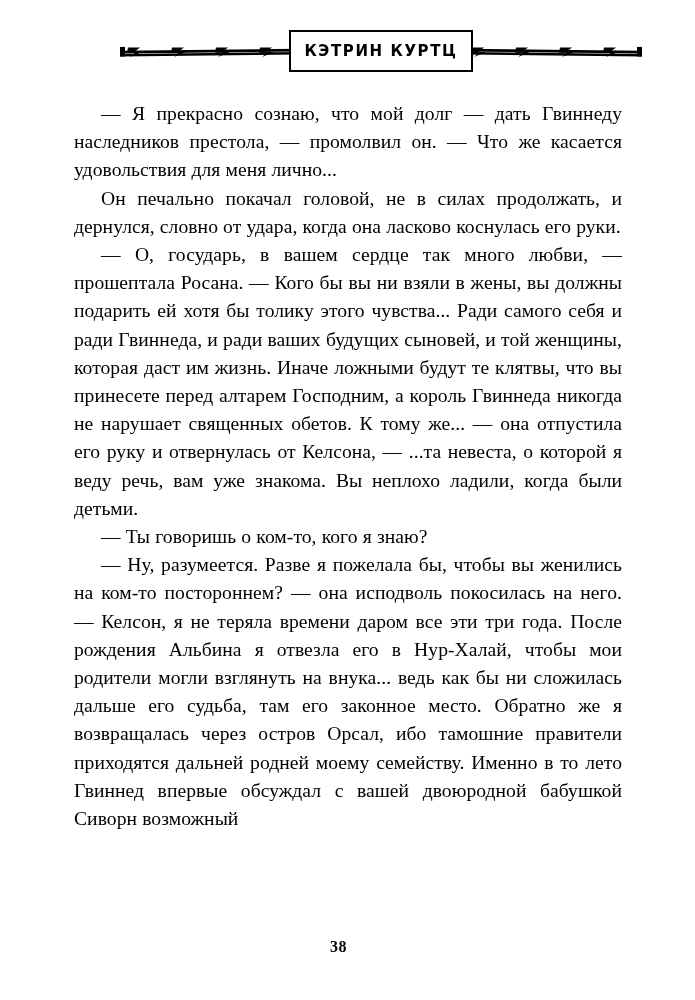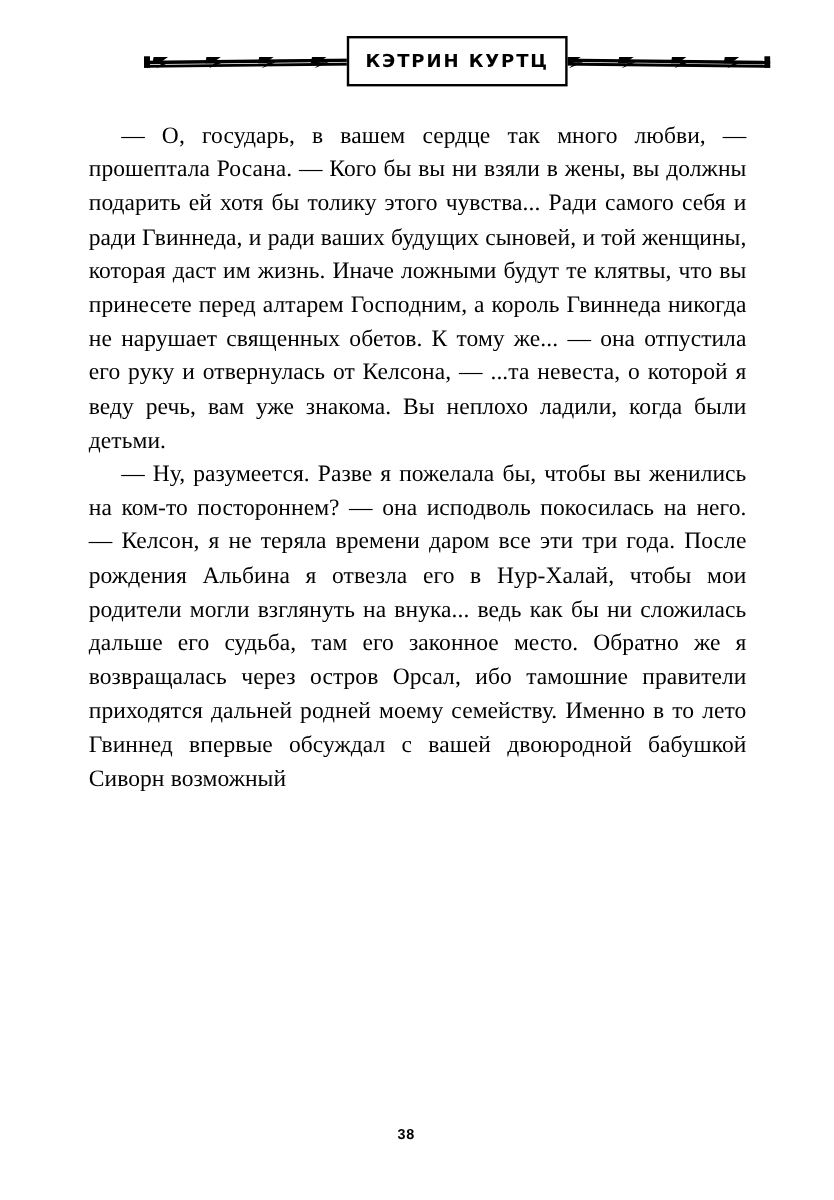--- a/index.html
+++ b/index.html
@@ -79,22 +79,22 @@
   .para.indent { text-indent: 27px; }
   .para.flush  { text-indent: 0; }
 
   
   .folio {
     position: absolute;
     left: 0;
     top: 938px;
     width: 677px;
     text-align: center;
-    font-family: Liberation Sans, sans-serif;
-    font-size: 12px;
+    font-family: Liberation Serif, serif;
+    font-size: 16px;
     font-weight: 700;
     letter-spacing: 0.5px;
   }
 </style>
 </head>
 <body>
 
 <div class="page">
 
   <div class="running-head">
@@ -129,19 +129,22 @@
           <path d="M140 4.0 L152 4.0 L146 8.4 L154 8.4 L142 13.4 L147 9.2 L139 9.2 Z"></path>
           <rect x="0" y="2.6" width="5" height="9.6"></rect>
           <rect x="173" y="3.4" width="5" height="9.6"></rect>
         </g>
       </svg>
     </div>
 
   </div>
 
   <div class="body-text">
+    <p class="para indent">— Я прекрасно сознаю, что мой долг — дать Гвиннеду наследников престола, — промолвил он. — Что же касается удовольствия для меня лично...</p>
+    <p class="para indent">Он печально покачал головой, не в силах продолжать, и дернулся, словно от удара, когда она ласково коснулась его руки.</p>
     <p class="para indent">— О, государь, в вашем сердце так много любви, — прошептала Росана. — Кого бы вы ни взяли в жены, вы должны подарить ей хотя бы толику этого чувства... Ради самого себя и ради Гвиннеда, и ради ваших будущих сыновей, и той женщины, которая даст им жизнь. Иначе ложными будут те клятвы, что вы принесете перед алтарем Господним, а король Гвиннеда никогда не нарушает священных обетов. К тому же... — она отпустила его руку и отвернулась от Келсона, — ...та невеста, о которой я веду речь, вам уже знакома. Вы неплохо ладили, когда были детьми.</p>
+    <p class="para indent">— Ты говоришь о ком-то, кого я знаю?</p>
     <p class="para indent">— Ну, разумеется. Разве я пожелала бы, чтобы вы женились на ком-то постороннем? — она исподволь покосилась на него. — Келсон, я не теряла времени даром все эти три года. После рождения Альбина я отвезла его в Нур-Халай, чтобы мои родители могли взглянуть на внука... ведь как бы ни сложилась дальше его судьба, там его законное место. Обратно же я возвращалась через остров Орсал, ибо тамошние правители приходятся дальней родней моему семейству. Именно в то лето Гвиннед впервые обсуждал с вашей двоюродной бабушкой Сиворн возможный</p>
   </div>
 
   <div class="folio">38</div>
 
 </div>
 
 </body></html>

